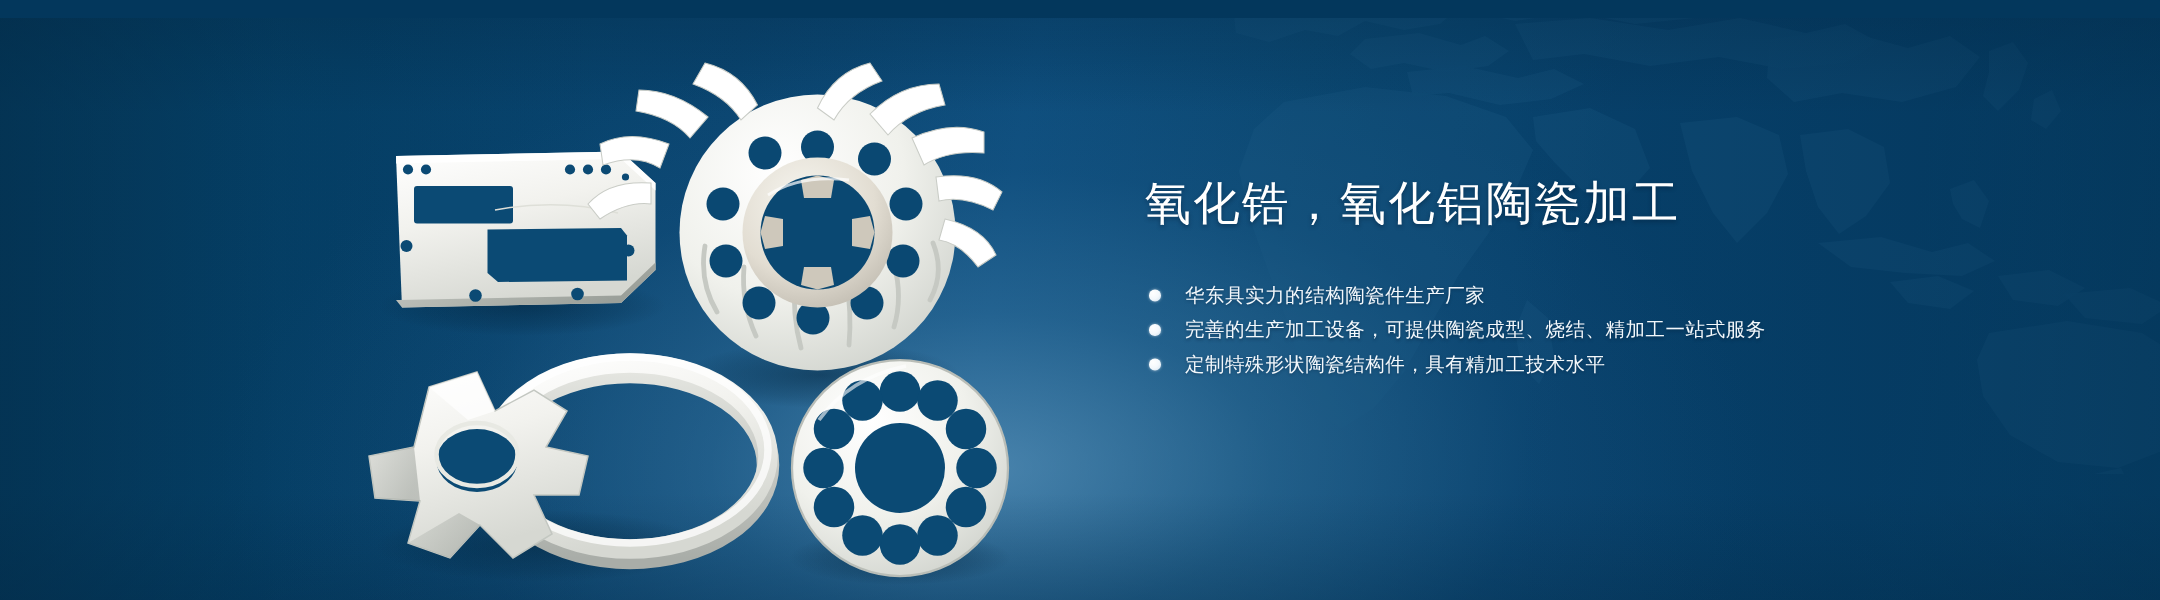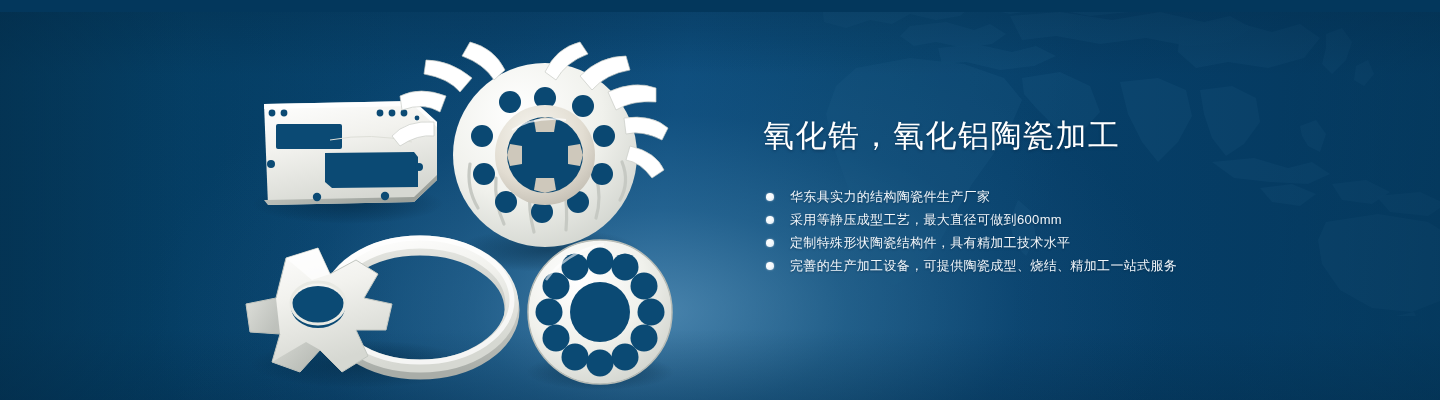--- a/index.html
+++ b/index.html
@@ -309,26 +309,22 @@
   <div class="copy">
     <h1 class="headline">氧化锆，氧化铝陶瓷加工</h1>
 
     <ul class="bullets">
       <li class="bullet">
         <span class="dot"></span>
         <span>华东具实力的结构陶瓷件生产厂家</span>
       </li>
       <li class="bullet">
         <span class="dot"></span>
-        <span>采用等静压成型工艺，最大直径可做到600mm</span>
+        <span>完善的生产加工设备，可提供陶瓷成型、烧结、精加工一站式服务</span>
       </li>
       <li class="bullet">
         <span class="dot"></span>
         <span>定制特殊形状陶瓷结构件，具有精加工技术水平</span>
       </li>
-      <li class="bullet">
-        <span class="dot"></span>
-        <span>完善的生产加工设备，可提供陶瓷成型、烧结、精加工一站式服务</span>
-      </li>
     </ul>
   </div>
 
 </div>
 
 </body></html>

